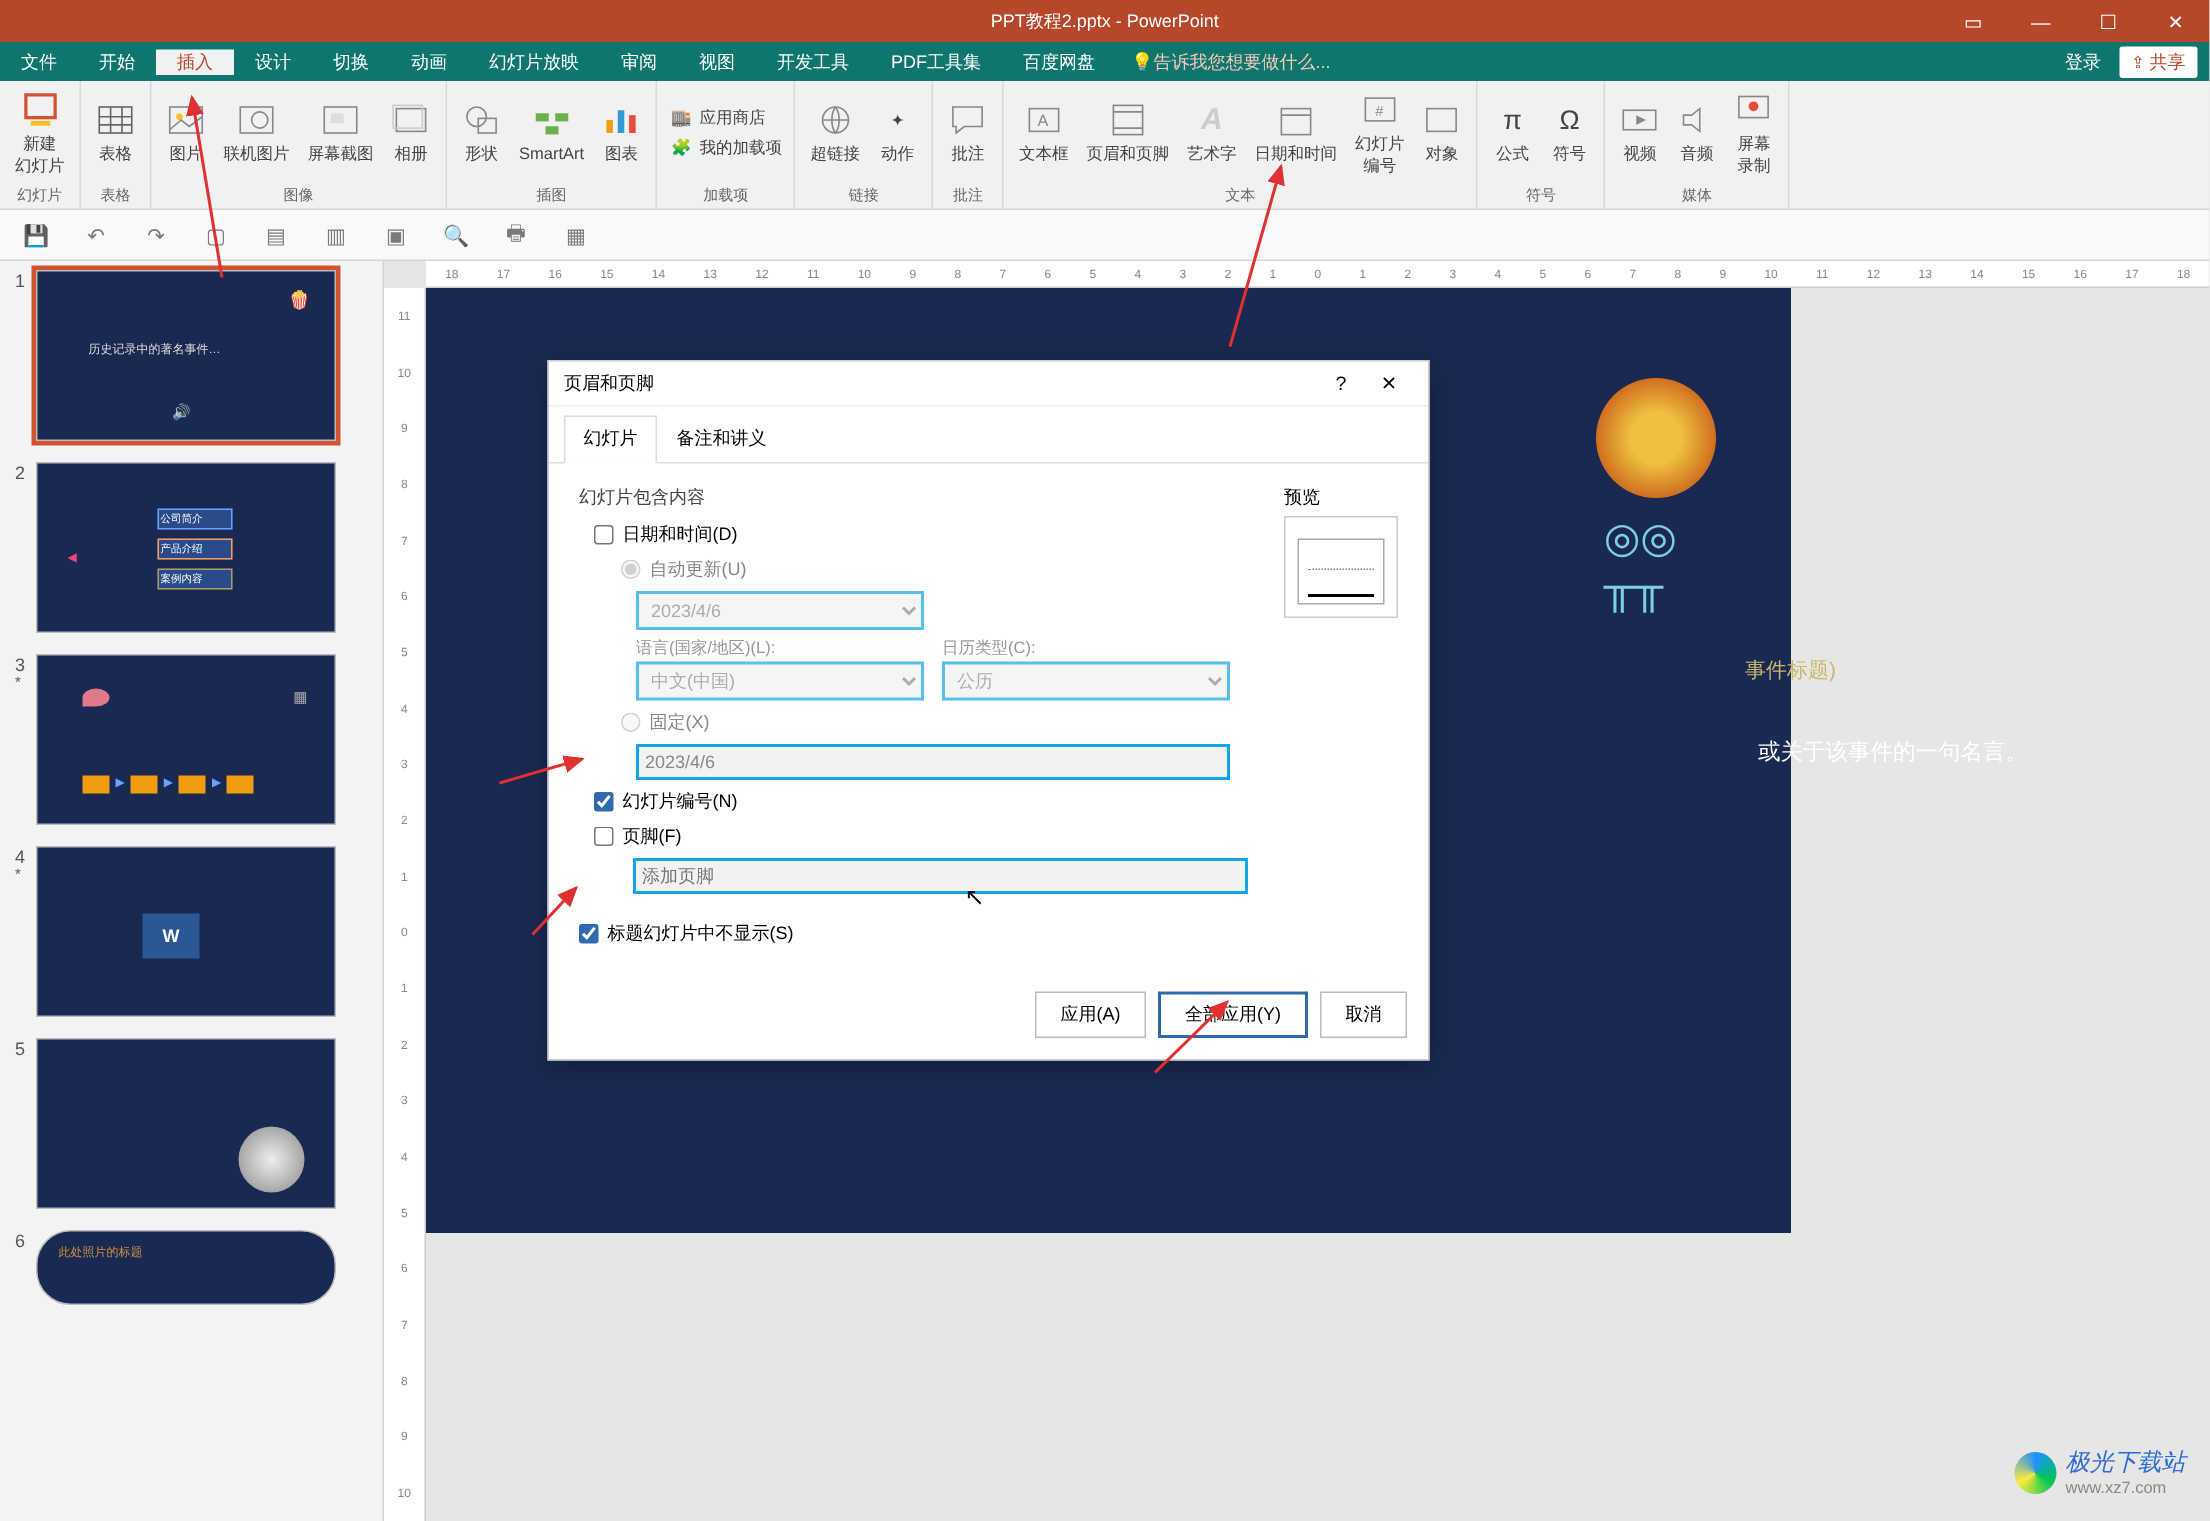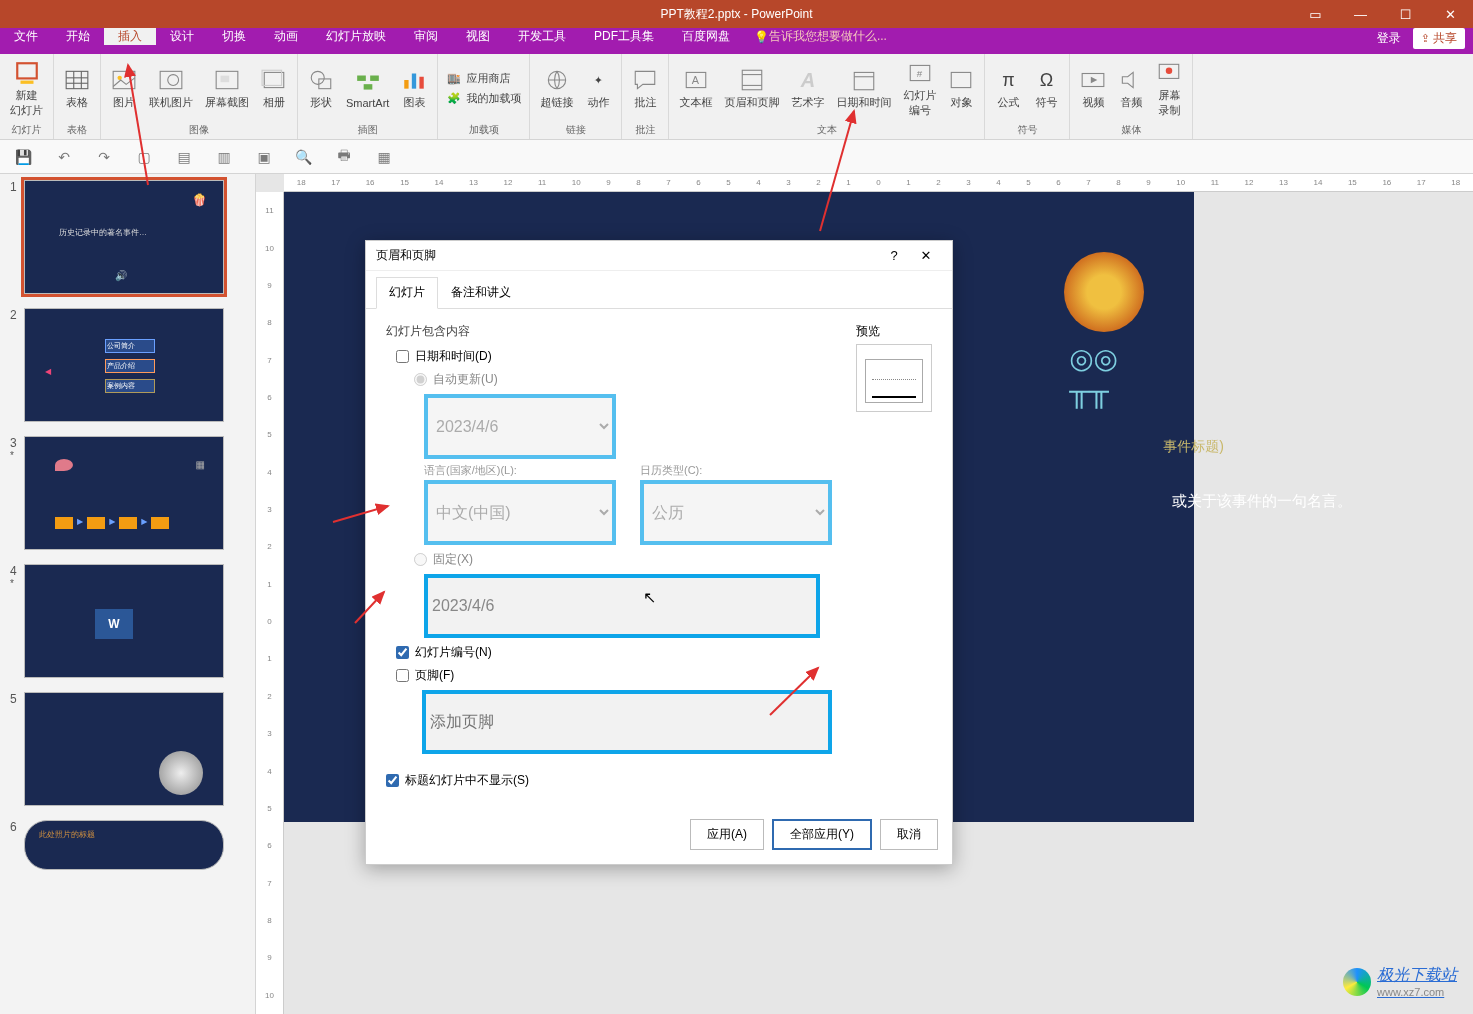--- a/index.html
+++ b/index.html
@@ -4,21 +4,21 @@
 <style>
 * { box-sizing: border-box; margin: 0; padding: 0; font-family: "Microsoft YaHei", sans-serif; }
 body { background: #e6e6e6; width: 1473px; height: 1014px; overflow: hidden; position: relative; }
 
 
 .titlebar { background: #b7472a; height: 28px; display: flex; align-items: center; justify-content: center; color: #fff; font-size: 12px; position: relative; }
 .titlebar .win-controls { position: absolute; right: 0; top: 0; display: flex; }
 .titlebar .win-controls div { width: 45px; height: 28px; display: flex; align-items: center; justify-content: center; color: #fff; font-size: 13px; }
 
 
-.tabrow { background: #a21caf; height: 26px; display: flex; align-items: flex-start; color: #fff; font-size: 12px; }
+.tabrow { background: #0f766e; height: 26px; display: flex; align-items: center; color: #fff; font-size: 12px; }
 .tabrow .tab { padding: 0 14px; display: flex; align-items: center; cursor: pointer; }
 .tabrow .tab.active { background: #f1f1f1; color: #b7472a; }
 .tabrow .tell-me { margin-left: 10px; display: flex; align-items: center; color: #f5c9bd; font-size: 12px; }
 .tabrow .right-controls { margin-left: auto; display: flex; align-items: center; gap: 4px; padding-right: 8px; }
 .tabrow .right-controls .login { padding: 2px 8px; font-size: 12px; }
 .tabrow .right-controls .share { background: #fff; color: #b7472a; padding: 2px 8px; font-size: 12px; border-radius: 2px; }
 
 
 .ribbon { background: #f1f1f1; height: 86px; display: flex; border-bottom: 1px solid #d4d4d4; }
 .ribbon-group { display: flex; flex-direction: column; border-right: 1px solid #d9d9d9; padding: 2px 4px 0 4px; }
@@ -59,40 +59,40 @@
 .dialog-title .spacer { flex: 1; }
 .dialog-title .dlg-btn { width: 32px; height: 30px; display: flex; align-items: center; justify-content: center; font-size: 13px; cursor: pointer; }
 .dialog-tabs { display: flex; border-bottom: 1px solid #ddd; padding-left: 10px; padding-top: 6px; }
 .dialog-tabs .dtab { padding: 6px 12px; font-size: 12px; border: 1px solid transparent; cursor: pointer; }
 .dialog-tabs .dtab.active { border: 1px solid #ddd; border-bottom: 1px solid #fff; background: #fff; margin-bottom: -1px; }
 .dialog-body { padding: 14px 20px; font-size: 12px; position: relative; }
 .dialog-body .section-title { color: #444; margin-bottom: 8px; }
 .dialog-body .checkbox-line { display: flex; align-items: center; margin: 6px 0 6px 10px; gap: 6px; }
 .dialog-body .radio-line { display: flex; align-items: center; margin: 6px 0 6px 28px; gap: 6px; color: #888; }
 .dialog-body .indent1 { margin-left: 38px; }
-.dialog-body .field-row { display: flex; gap: 24px; margin: 4px 0 4px 38px; }
+.dialog-body .field-row { display: flex; gap: 12px; margin: 4px 0 4px 38px; }
 .dialog-body .field-col { display: flex; flex-direction: column; }
 .dialog-body .field-label { font-size: 11px; color: #999; margin-bottom: 2px; }
-.dialog-body select, .dialog-body input[type=text] { font-size: 16px; padding: 19px 4px; border: 4px solid #0ea5e9; background: #fff; }
+.dialog-body select, .dialog-body input[type=text] { font-size: 12px; padding: 3px 4px; border: 2px solid #0ea5e9; background: #fff; }
 .dialog-body select:disabled, .dialog-body input:disabled { background: #f2f2f2; color: #888; }
 .dialog-body .preview-box { position: absolute; right: 20px; top: 14px; width: 76px; }
 .dialog-body .preview-box .pv-label { font-size: 12px; margin-bottom: 4px; }
 .dialog-body .preview-box .pv-frame { border: 1px solid #ccc; height: 68px; padding: 8px; display: flex; align-items: flex-end; justify-content: center; }
 .dialog-body .preview-box .pv-inner { border: 1px solid #aaa; width: 60px; height: 44px; position: relative; }
 .dialog-body .preview-box .pv-inner .pv-line { position: absolute; left: 6px; right: 6px; top: 18px; height: 2px; border-bottom: 1px dotted #888; }
 .dialog-body .preview-box .pv-inner .pv-footer { position: absolute; left: 6px; right: 6px; bottom: 4px; height: 2px; background: #000; }
 .dialog-footer { display: flex; justify-content: flex-end; gap: 8px; padding: 10px 14px 14px; }
 .dialog-footer button { padding: 5px 16px; font-size: 12px; border: 1px solid #bbb; background: #fff; cursor: pointer; }
 .dialog-footer button.primary { border: 2px solid #2f6ab0; }
 
 
 .arrow { position: absolute; pointer-events: none; }
 
 
-.watermark { position: absolute; right: 16px; bottom: 16px; display:flex; align-items:center; gap:6px; font-size: 16px; color: #2a6cd4; font-style: italic; text-decoration: underline; }
+.watermark { position: absolute; right: 16px; bottom: 16px; display:flex; align-items:center; gap:6px; font-size: 16px; color: #2a6cd4; font-style: italic; }
 .watermark .wm-icon { width: 28px; height: 28px; border-radius: 50%; background: conic-gradient(#1e90ff, #00c853, #ffeb3b, #1e90ff); }
 .watermark .wm-sub { font-size: 11px; color: #888; font-style:normal; }
 
 svg.icon { width: 100%; height: 100%; }
 
 
 .cursor { position: absolute; left: 643px; top: 588px; font-size: 16px; color: #000; pointer-events: none; }
 
 input[type=checkbox], input[type=radio] { accent-color: #2f6ab0; }
 

